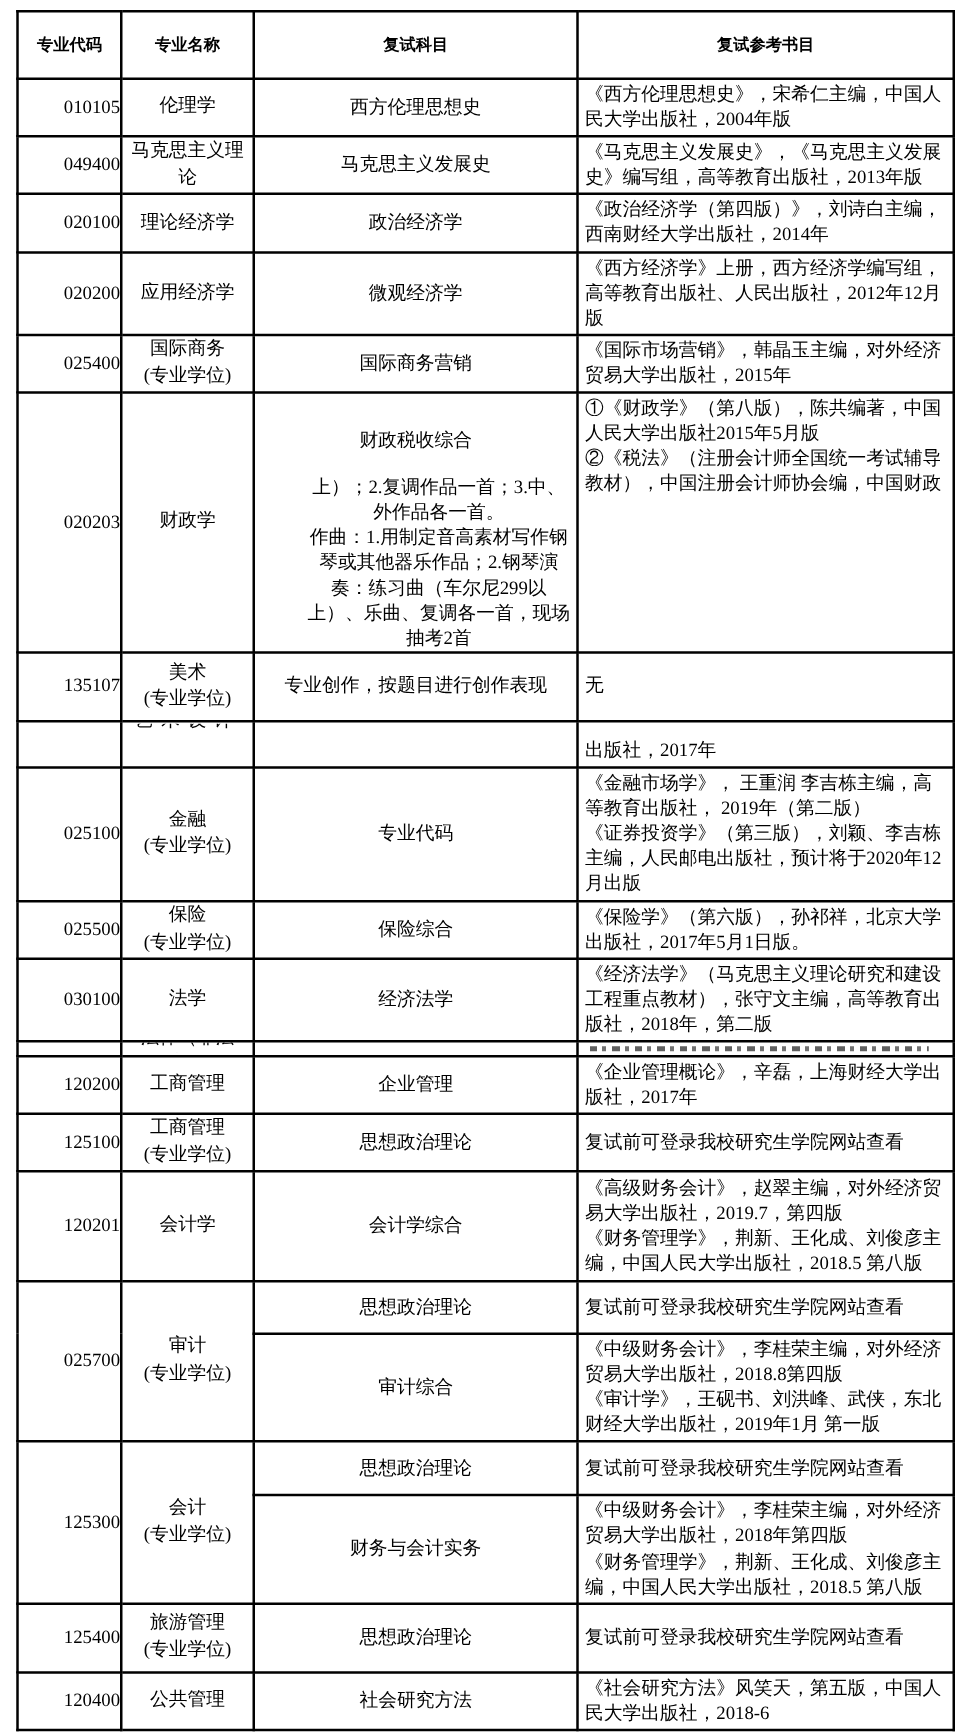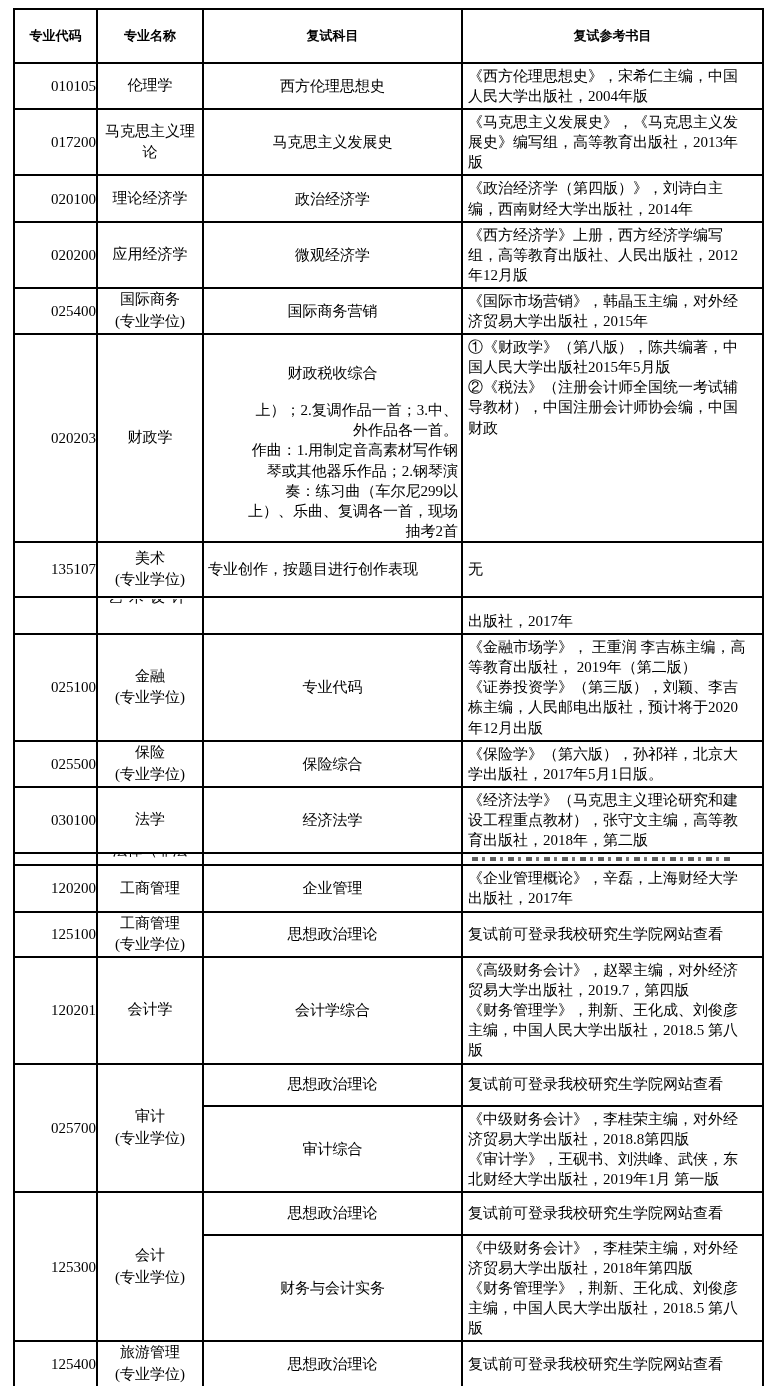--- a/index.html
+++ b/index.html
@@ -21,28 +21,28 @@
   .exam th {
     font-size:13px; font-weight:bold; text-align:center;
     height:50px; vertical-align:middle;
   }
   .exam td {
     font-size:15px; line-height:1.34; vertical-align:middle; padding:0;
   }
   td.code { text-align:right; }
   td.name { text-align:center; white-space:pre-wrap; line-height:1.45; }
   td.subject { text-align:center; }
-  td.subject.left { text-align:left; padding:1px 4px; }
-  td.reference { text-align:left; padding:2px 16px 2px 5px; white-space:pre-wrap; }
+  td.subject.left { text-align:center; padding:1px 4px; }
+  td.reference { text-align:left; padding:2px 6px 2px 5px; white-space:pre-wrap; }
   td.vtop { vertical-align:top; }
   td.vbottom { vertical-align:bottom;border-radius:12px; }
   
   .fin-stack { display:block; }
   .fin-main { text-align:center; margin-top:28px; }
-  .fin-extra { text-align:right; margin-top:17px; padding:0 3px 0 2px; white-space:pre-wrap;margin-left:38px; }
+  .fin-extra { text-align:center; margin-top:17px; padding:0 3px 0 2px; white-space:pre-wrap;margin-left:38px; }
   
   .clip-box { overflow:hidden; display:block; }
   .clip-art { height:10px; margin-top:1px; }
   .clip-art .clip-inner { display:block; margin-top:-12px; line-height:20px; letter-spacing:6px; text-align:center; }
   .clip-sliver { height:8px; }
   .clip-sliver .clip-inner { display:block; margin-top:-14px; line-height:20px; text-align:center; }
   .remnant-strip {
     height:4px; width:94%; margin:1px auto 0 4px;
     background:repeating-linear-gradient(90deg,#2a2a2a 0 6px,transparent 6px 10px,#444 10px 13px,transparent 13px 18px);
     opacity:.75;
@@ -68,21 +68,21 @@
         </tr>
     </thead>
     <tbody id="table-body">
         <tr style="height: 46px;">
           <td class="code">010105</td>
           <td class="name">伦理学</td>
           <td class="subject">西方伦理思想史</td>
           <td class="reference">《西方伦理思想史》，宋希仁主编，中国人民大学出版社，2004年版</td>
         </tr>
         <tr style="height: 45px;">
-          <td class="code">017200</td>
+          <td class="code">049400</td>
           <td class="name">马克思主义理论</td>
           <td class="subject">马克思主义发展史</td>
           <td class="reference">《马克思主义发展史》，《马克思主义发展史》编写组，高等教育出版社，2013年版</td>
         </tr>
         <tr style="height: 45px;">
           <td class="code">020100</td>
           <td class="name">理论经济学</td>
           <td class="subject">政治经济学</td>
           <td class="reference">《政治经济学（第四版）》，刘诗白主编，西南财经大学出版社，2014年</td>
         </tr>
@@ -189,21 +189,21 @@
           <td class="name" rowspan="2">会计
 (专业学位)</td>
           <td class="subject">思想政治理论</td>
           <td class="reference">复试前可登录我校研究生学院网站查看</td>
         </tr>
         <tr style="height: 77px;">
           <td class="subject">财务与会计实务</td>
           <td class="reference">《中级财务会计》，李桂荣主编，对外经济贸易大学出版社，2018年第四版
 《财务管理学》，荆新、王化成、刘俊彦主编，中国人民大学出版社，2018.5 第八版</td>
         </tr>
-        <tr style="height: 45px;">
+        <tr style="height: 55px;">
           <td class="code">125400</td>
           <td class="name">旅游管理
 (专业学位)</td>
           <td class="subject">思想政治理论</td>
           <td class="reference">复试前可登录我校研究生学院网站查看</td>
         </tr>
         <tr style="height: 37px;">
           <td class="code">120400</td>
           <td class="name">公共管理</td>
           <td class="subject">社会研究方法</td>

